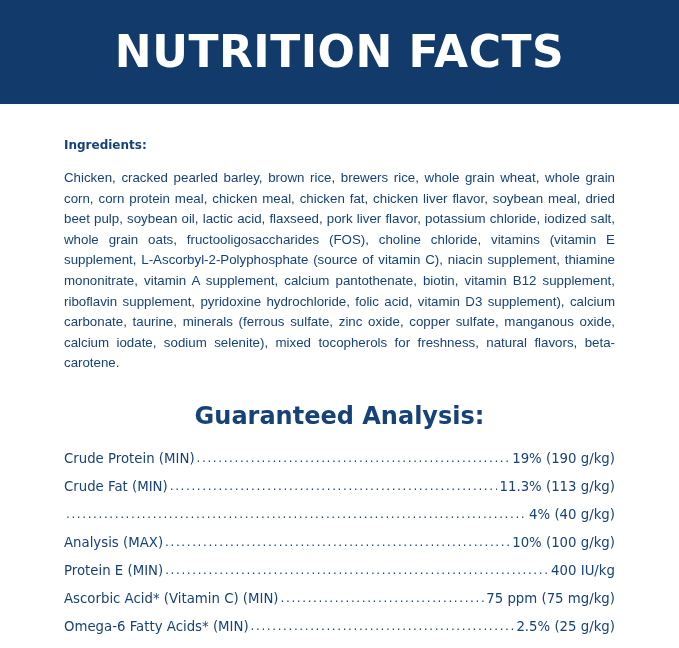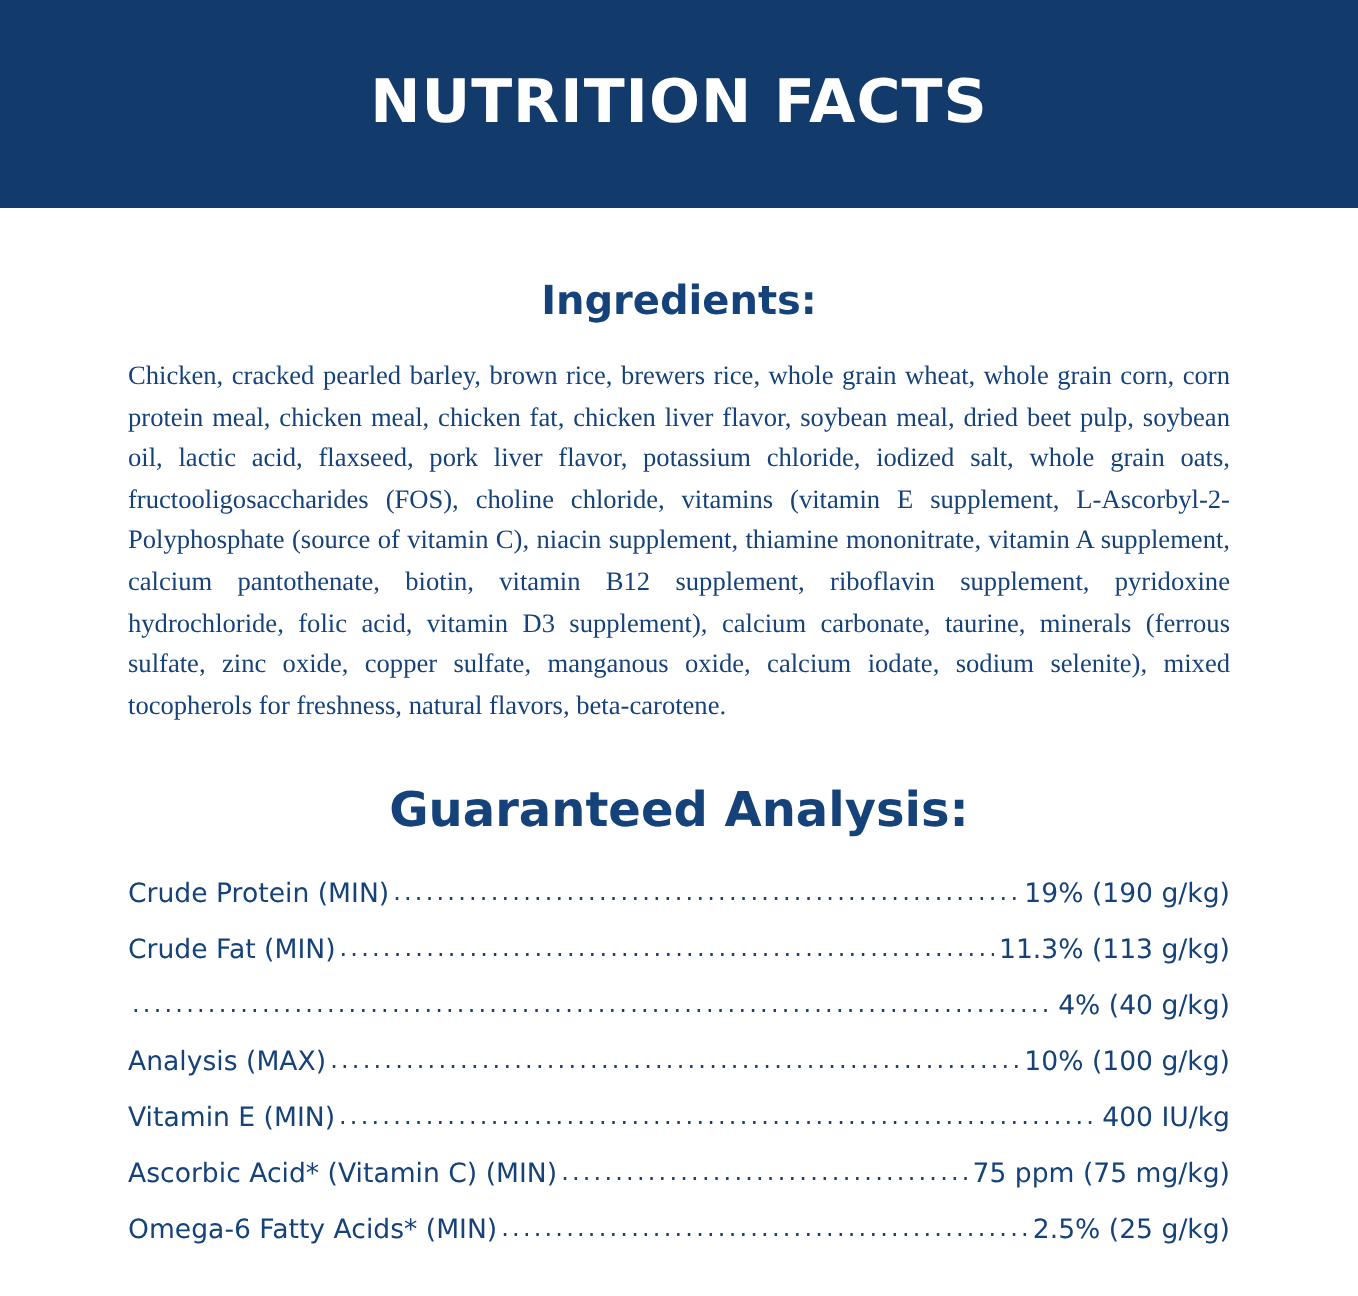--- a/index.html
+++ b/index.html
@@ -23,47 +23,46 @@
   }
   .header-band {
     background: #123a6b;
     height: 104px;
     display: flex;
     align-items: center;
     justify-content: center;
   }
   .header-title {
     color: #ffffff;
-    font-size: 30px;
+    font-size: 44px;
     font-weight: bold;
     letter-spacing: 0.5px;
     text-align: right;
     line-height: 1;
     font-family: "DejaVu Sans", sans-serif;
   }
   .content {
     padding: 0 64px;
     box-sizing: border-box;
   }
   .section-title {
-    text-align: center;
-    font-size: 20px;
+    font-size: 12px;
     font-weight: bold;
     color: #16427a;
     margin-top: 34px;
     margin-bottom: 16px;
     font-family: "DejaVu Sans", sans-serif;
   }
   .ingredients-body {
     font-size: 13.3px;
     line-height: 1.55;
     color: #16427a;
     text-align: justify;
     text-justify: inter-word;
-    font-family: Liberation Serif, serif;
+    font-family: Liberation Sans, sans-serif;
   }
   .ga-title {
     text-align: center;
     font-size: 24px;
     font-weight: bold;
     color: #16427a;
     margin-top: 28px;
     margin-bottom: 14px;
     font-family: "DejaVu Sans", sans-serif;
   }
@@ -129,21 +128,21 @@
       <li class="ga-row">
         <span class="ga-dots">...............................................................................................................</span>
         <span class="ga-value">4% (40 g/kg)</span>
       </li>
       <li class="ga-row">
         <span class="ga-label">Analysis (MAX)</span>
         <span class="ga-dots">...............................................................................................................</span>
         <span class="ga-value">10% (100 g/kg)</span>
       </li>
       <li class="ga-row">
-        <span class="ga-label">Vitamin E (MIN)</span>
+        <span class="ga-label">Protein E (MIN)</span>
         <span class="ga-dots">...............................................................................................................</span>
         <span class="ga-value">400 IU/kg</span>
       </li>
       <li class="ga-row">
         <span class="ga-label">Ascorbic Acid* (Vitamin C) (MIN)</span>
         <span class="ga-dots">...............................................................................................................</span>
         <span class="ga-value">75 ppm (75 mg/kg)</span>
       </li>
       <li class="ga-row">
         <span class="ga-label">Omega-6 Fatty Acids* (MIN)</span>

